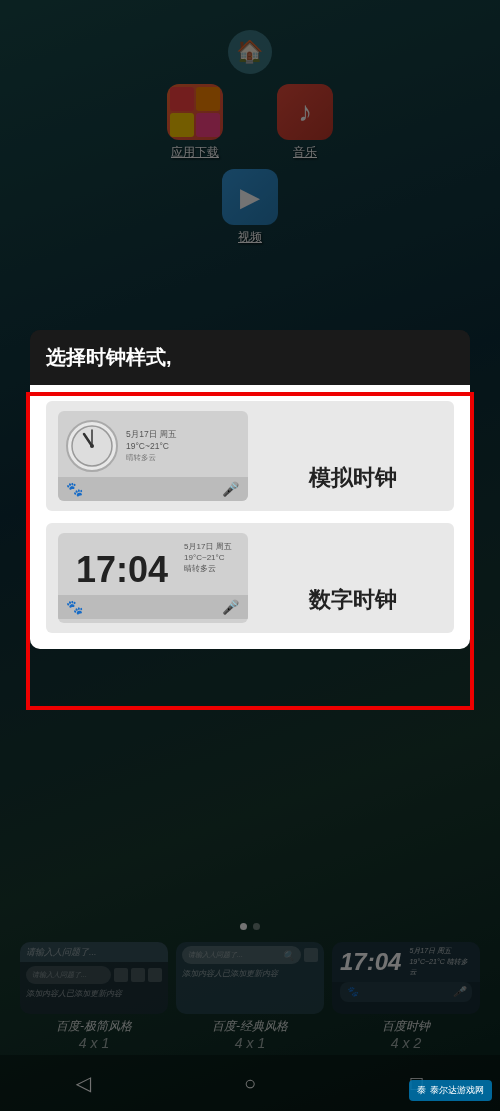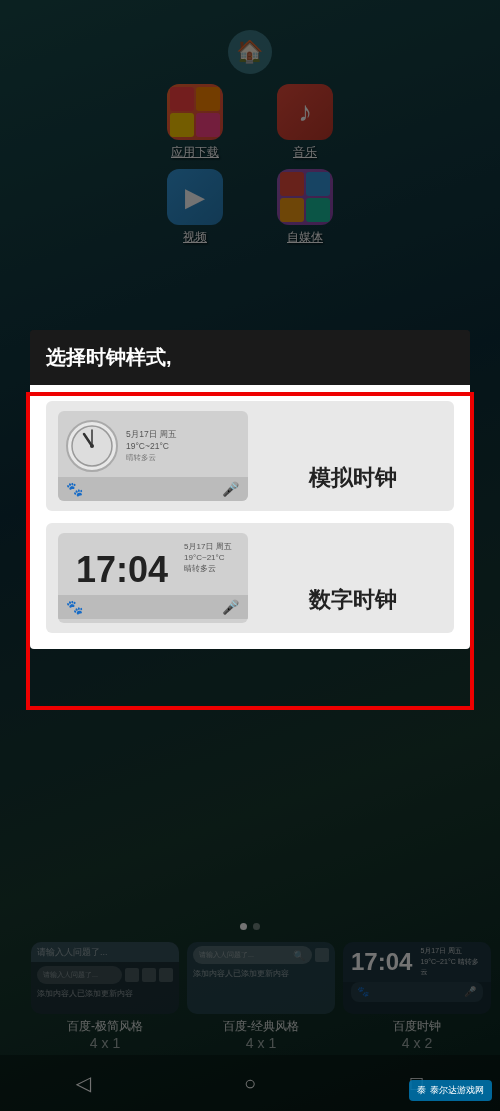--- a/index.html
+++ b/index.html
@@ -117,21 +117,21 @@
       z-index: 10;
     }
 
     
     .dialog {
       position: absolute;
       top: 330px;
       left: 30px;
       width: 440px;
       background: #1a1a1a;
-      border-radius: 4px;
+      border-radius: 10px;
       z-index: 20;
       overflow: hidden;
     }
 
     .dialog-title {
       background: #1a1a1a;
       color: white;
       font-size: 20px;
       font-weight: bold;
       padding: 14px 16px;
@@ -287,23 +287,24 @@
       height: 7px;
       border-radius: 50%;
     }
 
     .dot-active { background: white; }
     .dot-inactive { background: rgba(255,255,255,0.4); }
 
     .widget-row {
       display: flex;
       flex-direction: row;
-      justify-content: flex-end;
+      justify-content: center;
       padding: 0 8px;
       gap: 6px;
+      font-style: italic;
     }
 
     .widget-item {
       display: flex;
       flex-direction: column;
       align-items: center;
       width: 150px;
     }
 
     .widget-preview {
@@ -432,31 +433,20 @@
     <div class="app-item">
       <div class="app-icon icon-music" style="font-size:28px;">♪</div>
       <span class="app-label">音乐</span>
     </div>
   </div>
 
   <div class="app-row">
     <div class="app-item">
       <div class="app-icon icon-video" style="font-size:26px;">▶</div>
       <span class="app-label">视频</span>
-    </div>
-    <div class="app-item">
-      <div class="app-icon icon-media">
-        <div class="mini-grid">
-          <div class="mini-cell" style="background:#e74c3c;border-radius:3px;"></div>
-          <div class="mini-cell" style="background:#3498db;border-radius:3px;"></div>
-          <div class="mini-cell" style="background:#f39c12;border-radius:3px;"></div>
-          <div class="mini-cell" style="background:#1abc9c;border-radius:3px;"></div>
-        </div>
-      </div>
-      <span class="app-label">自媒体</span>
     </div>
   </div>
 </div>
 
 <div class="dialog-overlay"></div>
 
 <div class="red-border"></div>
 
 <div class="dialog">
   <div class="dialog-title">选择时钟样式,</div>

